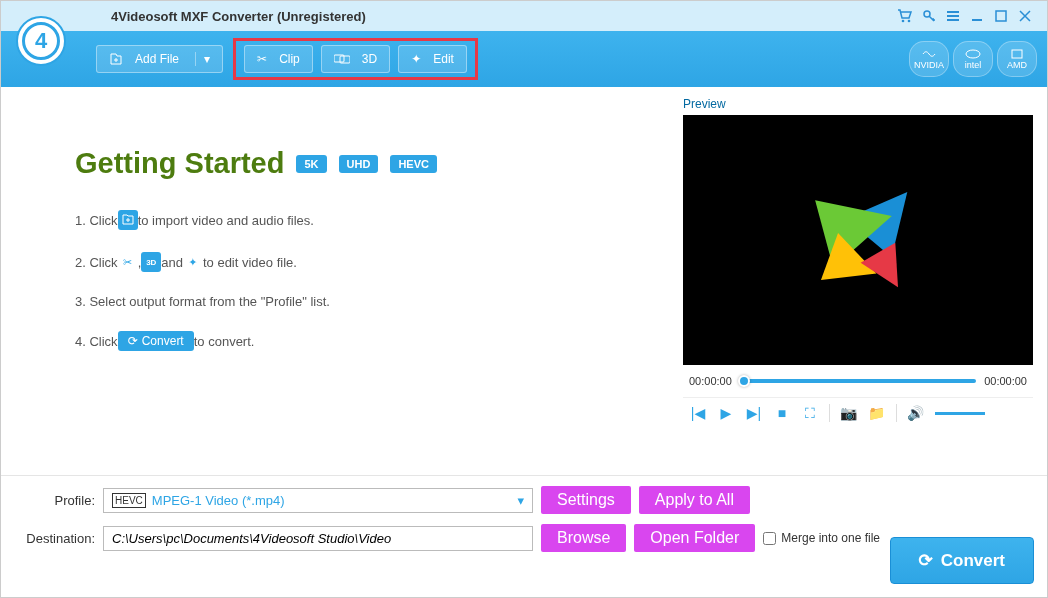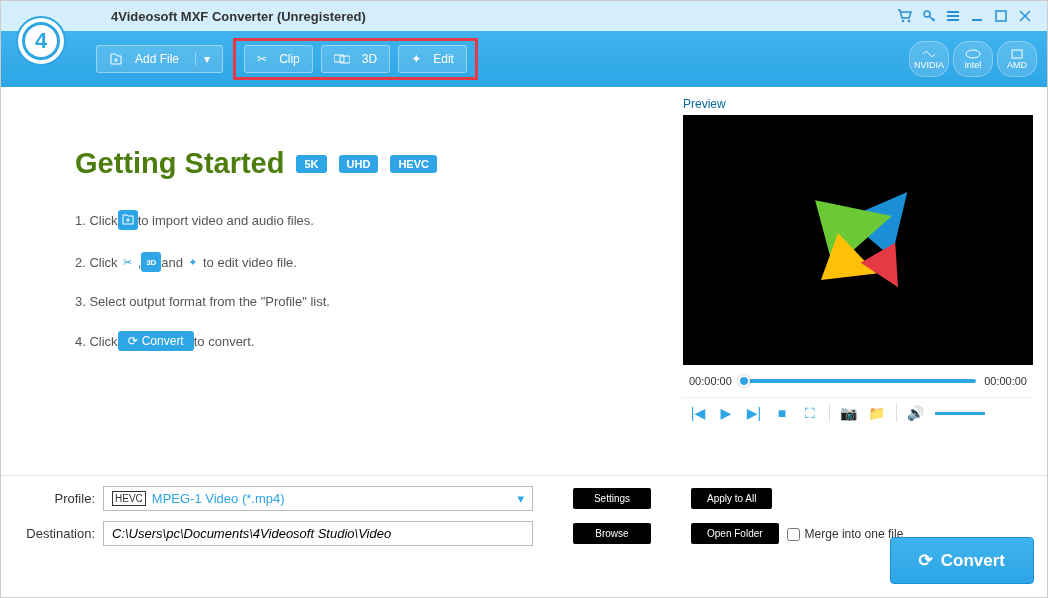--- a/index.html
+++ b/index.html
@@ -53,21 +53,21 @@
 .pc-icon { color: #2ea5e5; font-size: 14px; cursor: pointer; width: 18px; text-align: center; }
 .pc-sep { width: 1px; height: 18px; background: #ddd; }
 .vol-track { width: 50px; height: 3px; background: #2ea5e5; }
 
 .bottom { padding: 10px 14px; border-top: 1px solid #e5e5e5; }
 .row { display: flex; align-items: center; gap: 8px; margin-bottom: 10px; }
 .row-label { width: 80px; text-align: right; font-size: 13px; color: #333; }
 .dropdown { flex: 0 0 430px; border: 1px solid #bbb; padding: 4px 8px; font-size: 13px; color: #2ea5e5; display: flex; align-items: center; gap: 6px; background: #fff; }
 .dropdown .dd-text { flex: 1; }
 .text-input { flex: 0 0 430px; border: 1px solid #bbb; padding: 4px 8px; font-size: 13px; font-style: italic; }
-.action-btn { background: #000000; color: #fff; border: none; padding: 5px 16px; font-size: 10px; border-radius: 2px; cursor: pointer; min-width: 78px; margin-left: 32px; }
+.action-btn { background: #d946ef; color: #fff; border: none; padding: 5px 16px; font-size: 16px; border-radius: 2px; cursor: pointer; min-width: 78px; }
 .checkbox-wrap { display: flex; align-items: flex-end; gap: 5px; font-size: 12px; color: #333; }
 
 .convert-btn { position: absolute; right: 14px; bottom: 14px; background: linear-gradient(#3eb3ee, #2ea5e5); color: #fff; border: 1px solid #1a8fd6; padding: 12px 28px; font-size: 17px; font-weight: bold; border-radius: 4px; cursor: pointer; display: flex; align-items: center; gap: 8px; }
 
 svg { display: block; }
 </style>
 </head>
 <body>
 
 <div class="titlebar">

